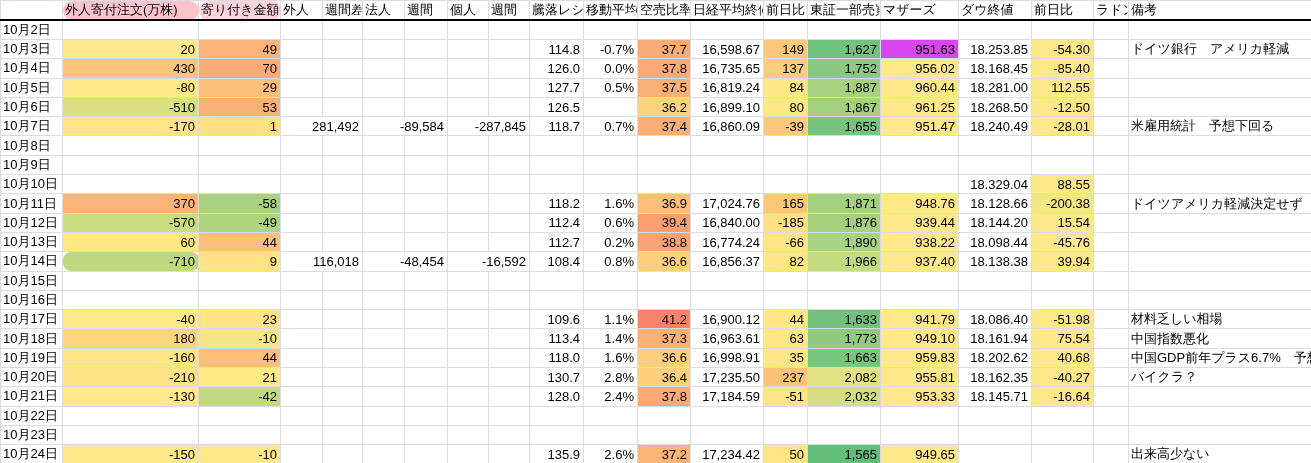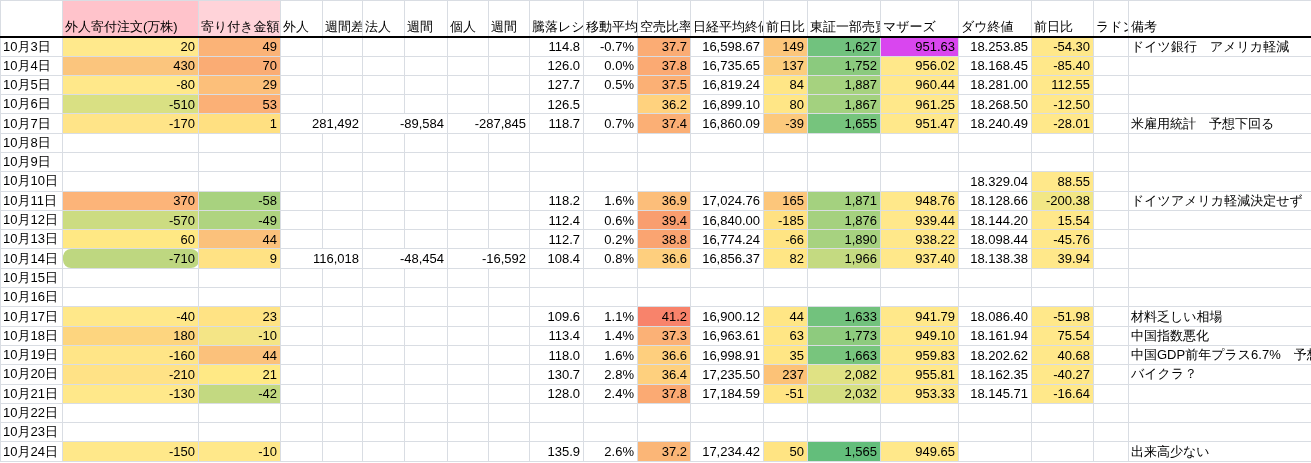--- a/index.html
+++ b/index.html
@@ -10,21 +10,21 @@
     border:1px solid #d9dde3;
     height:19.3px;
     padding:0 3px 0 2px;
     font-size:13px;
     font-weight:normal;
     overflow:hidden;
     white-space:nowrap;
     vertical-align:middle;
     color:#000;
   }
-  #sheet thead th{border-bottom:2px solid #000;height:36px;text-align:left;vertical-align:bottom;}
+  #sheet thead th{border-bottom:2px solid #000;height:19px;text-align:left;vertical-align:bottom;border-radius:10px;}
   
   th.th-b{background:#ffc3cb;color:#c00000;font-size:14px;}
   th.th-c{background:#ffd3d9;color:#c00000;font-size:10px;}
   th.th-d,th.th-e,th.th-j,th.th-s{font-size:10px;color:#333;}
   th.th-f,th.th-g,th.th-h,th.th-i,th.th-p,th.th-r,th.th-t{font-size:15px;}
   th.th-k,th.th-l,th.th-n,th.th-o{font-size:13px;}
   th.th-m{font-size:13px;font-weight:bold;}
   th.th-q{font-size:15px;font-weight:bold;}
   
   td.c-num{text-align:right;}
@@ -81,20 +81,42 @@
         <th class="th-o">東証一部売買</th>
         <th class="th-p">マザーズ</th>
         <th class="th-q">ダウ終値</th>
         <th class="th-r">前日比</th>
         <th class="th-s">ラドン</th>
         <th class="th-t">備考</th>
       </tr>
     </thead>
   <tbody>
       <tr>
+        <td class="c-date">10月2日</td>
+        <td class="col-b c-num"></td>
+        <td class="col-c c-num"></td>
+        <td class="col-d c-num"></td>
+        <td class="col-e c-num"></td>
+        <td class="col-f c-num"></td>
+        <td class="col-g c-num"></td>
+        <td class="col-h c-num"></td>
+        <td class="col-i c-num"></td>
+        <td class="col-j c-num"></td>
+        <td class="col-k c-num"></td>
+        <td class="col-l c-num"></td>
+        <td class="col-m c-num"></td>
+        <td class="col-n c-num"></td>
+        <td class="col-o c-num"></td>
+        <td class="col-p c-num"></td>
+        <td class="col-q c-num"></td>
+        <td class="col-r c-num"></td>
+        <td class="col-s c-num"></td>
+        <td class="col-t c-note"></td>
+      </tr>
+      <tr>
         <td class="c-date">10月3日</td>
         <td class="col-b c-num" style="background-color: rgb(255, 233, 140);">20</td>
         <td class="col-c c-num" style="background-color: rgb(251, 179, 119);">49</td>
         <td class="col-d c-num"></td>
         <td class="col-e c-num"></td>
         <td class="col-f c-num"></td>
         <td class="col-g c-num"></td>
         <td class="col-h c-num"></td>
         <td class="col-i c-num"></td>
         <td class="col-j c-num">114.8</td>

